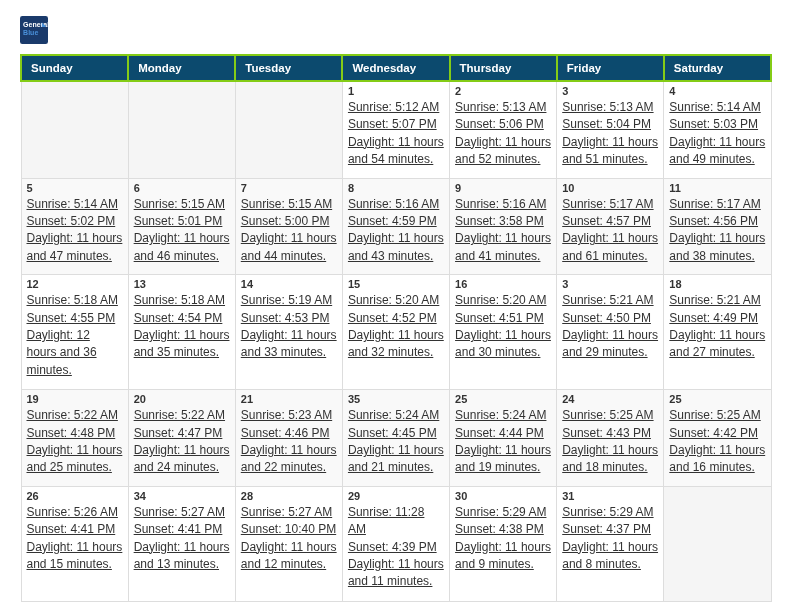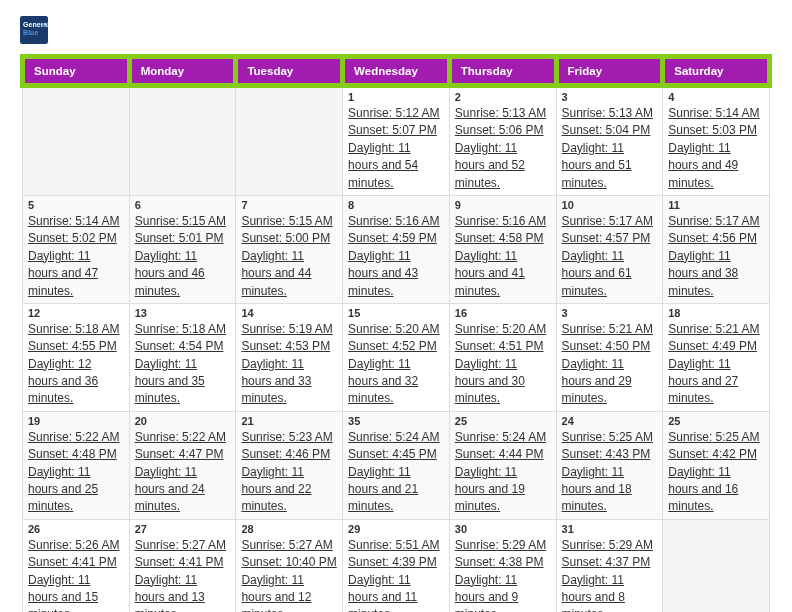--- a/index.html
+++ b/index.html
@@ -43,27 +43,27 @@
     .subtitle {
       font-size: 13px;
       color: #555;
     }
     .calendar {
       width: 100%;
       border-collapse: collapse;
       flex: 1;
     }
     .calendar thead tr th {
-      background-color: #a21caf;
+      background-color: #0c4a6e;
       color: #fff;
       font-size: 11.5px;
       font-weight: bold;
       padding: 6px 9px;
       text-align: left;
-      border: 5px solid #84cc16;
+      border: 2px solid #84cc16;
     }
     .calendar tbody tr td {
       vertical-align: top;
       border: 1px solid #ddd;
       padding: 3px 5px;
       width: calc(100% / 7);
       font-size: 9.5px;
       color: #333;
       background: #fff;
       height: 82px;
@@ -186,21 +186,21 @@
         <div class="day-info">
           <span>Sunrise: 5:16 AM</span><br>
           <span>Sunset: 4:59 PM</span><br>
           <span>Daylight: 11 hours and 43 minutes.</span>
         </div>
       </td>
           <td>
         <span class="day-num">9</span>
         <div class="day-info">
           <span>Sunrise: 5:16 AM</span><br>
-          <span>Sunset: 4:58 PM</span><br>
+          <span>Sunset: 3:58 PM</span><br>
           <span>Daylight: 11 hours and 41 minutes.</span>
         </div>
       </td>
           <td>
         <span class="day-num">10</span>
         <div class="day-info">
           <span>Sunrise: 5:17 AM</span><br>
           <span>Sunset: 4:57 PM</span><br>
           <span>Daylight: 11 hours and 61 minutes.</span>
         </div>
@@ -333,39 +333,39 @@
         <tr>
           <td>
         <span class="day-num">26</span>
         <div class="day-info">
           <span>Sunrise: 5:26 AM</span><br>
           <span>Sunset: 4:41 PM</span><br>
           <span>Daylight: 11 hours and 15 minutes.</span>
         </div>
       </td>
           <td>
-        <span class="day-num">27</span>
+        <span class="day-num">34</span>
         <div class="day-info">
           <span>Sunrise: 5:27 AM</span><br>
           <span>Sunset: 4:41 PM</span><br>
           <span>Daylight: 11 hours and 13 minutes.</span>
         </div>
       </td>
           <td>
         <span class="day-num">28</span>
         <div class="day-info">
           <span>Sunrise: 5:27 AM</span><br>
           <span>Sunset: 10:40 PM</span><br>
           <span>Daylight: 11 hours and 12 minutes.</span>
         </div>
       </td>
           <td>
         <span class="day-num">29</span>
         <div class="day-info">
-          <span>Sunrise: 5:51 AM</span><br>
+          <span>Sunrise: 11:28 AM</span><br>
           <span>Sunset: 4:39 PM</span><br>
           <span>Daylight: 11 hours and 11 minutes.</span>
         </div>
       </td>
           <td>
         <span class="day-num">30</span>
         <div class="day-info">
           <span>Sunrise: 5:29 AM</span><br>
           <span>Sunset: 4:38 PM</span><br>
           <span>Daylight: 11 hours and 9 minutes.</span>

